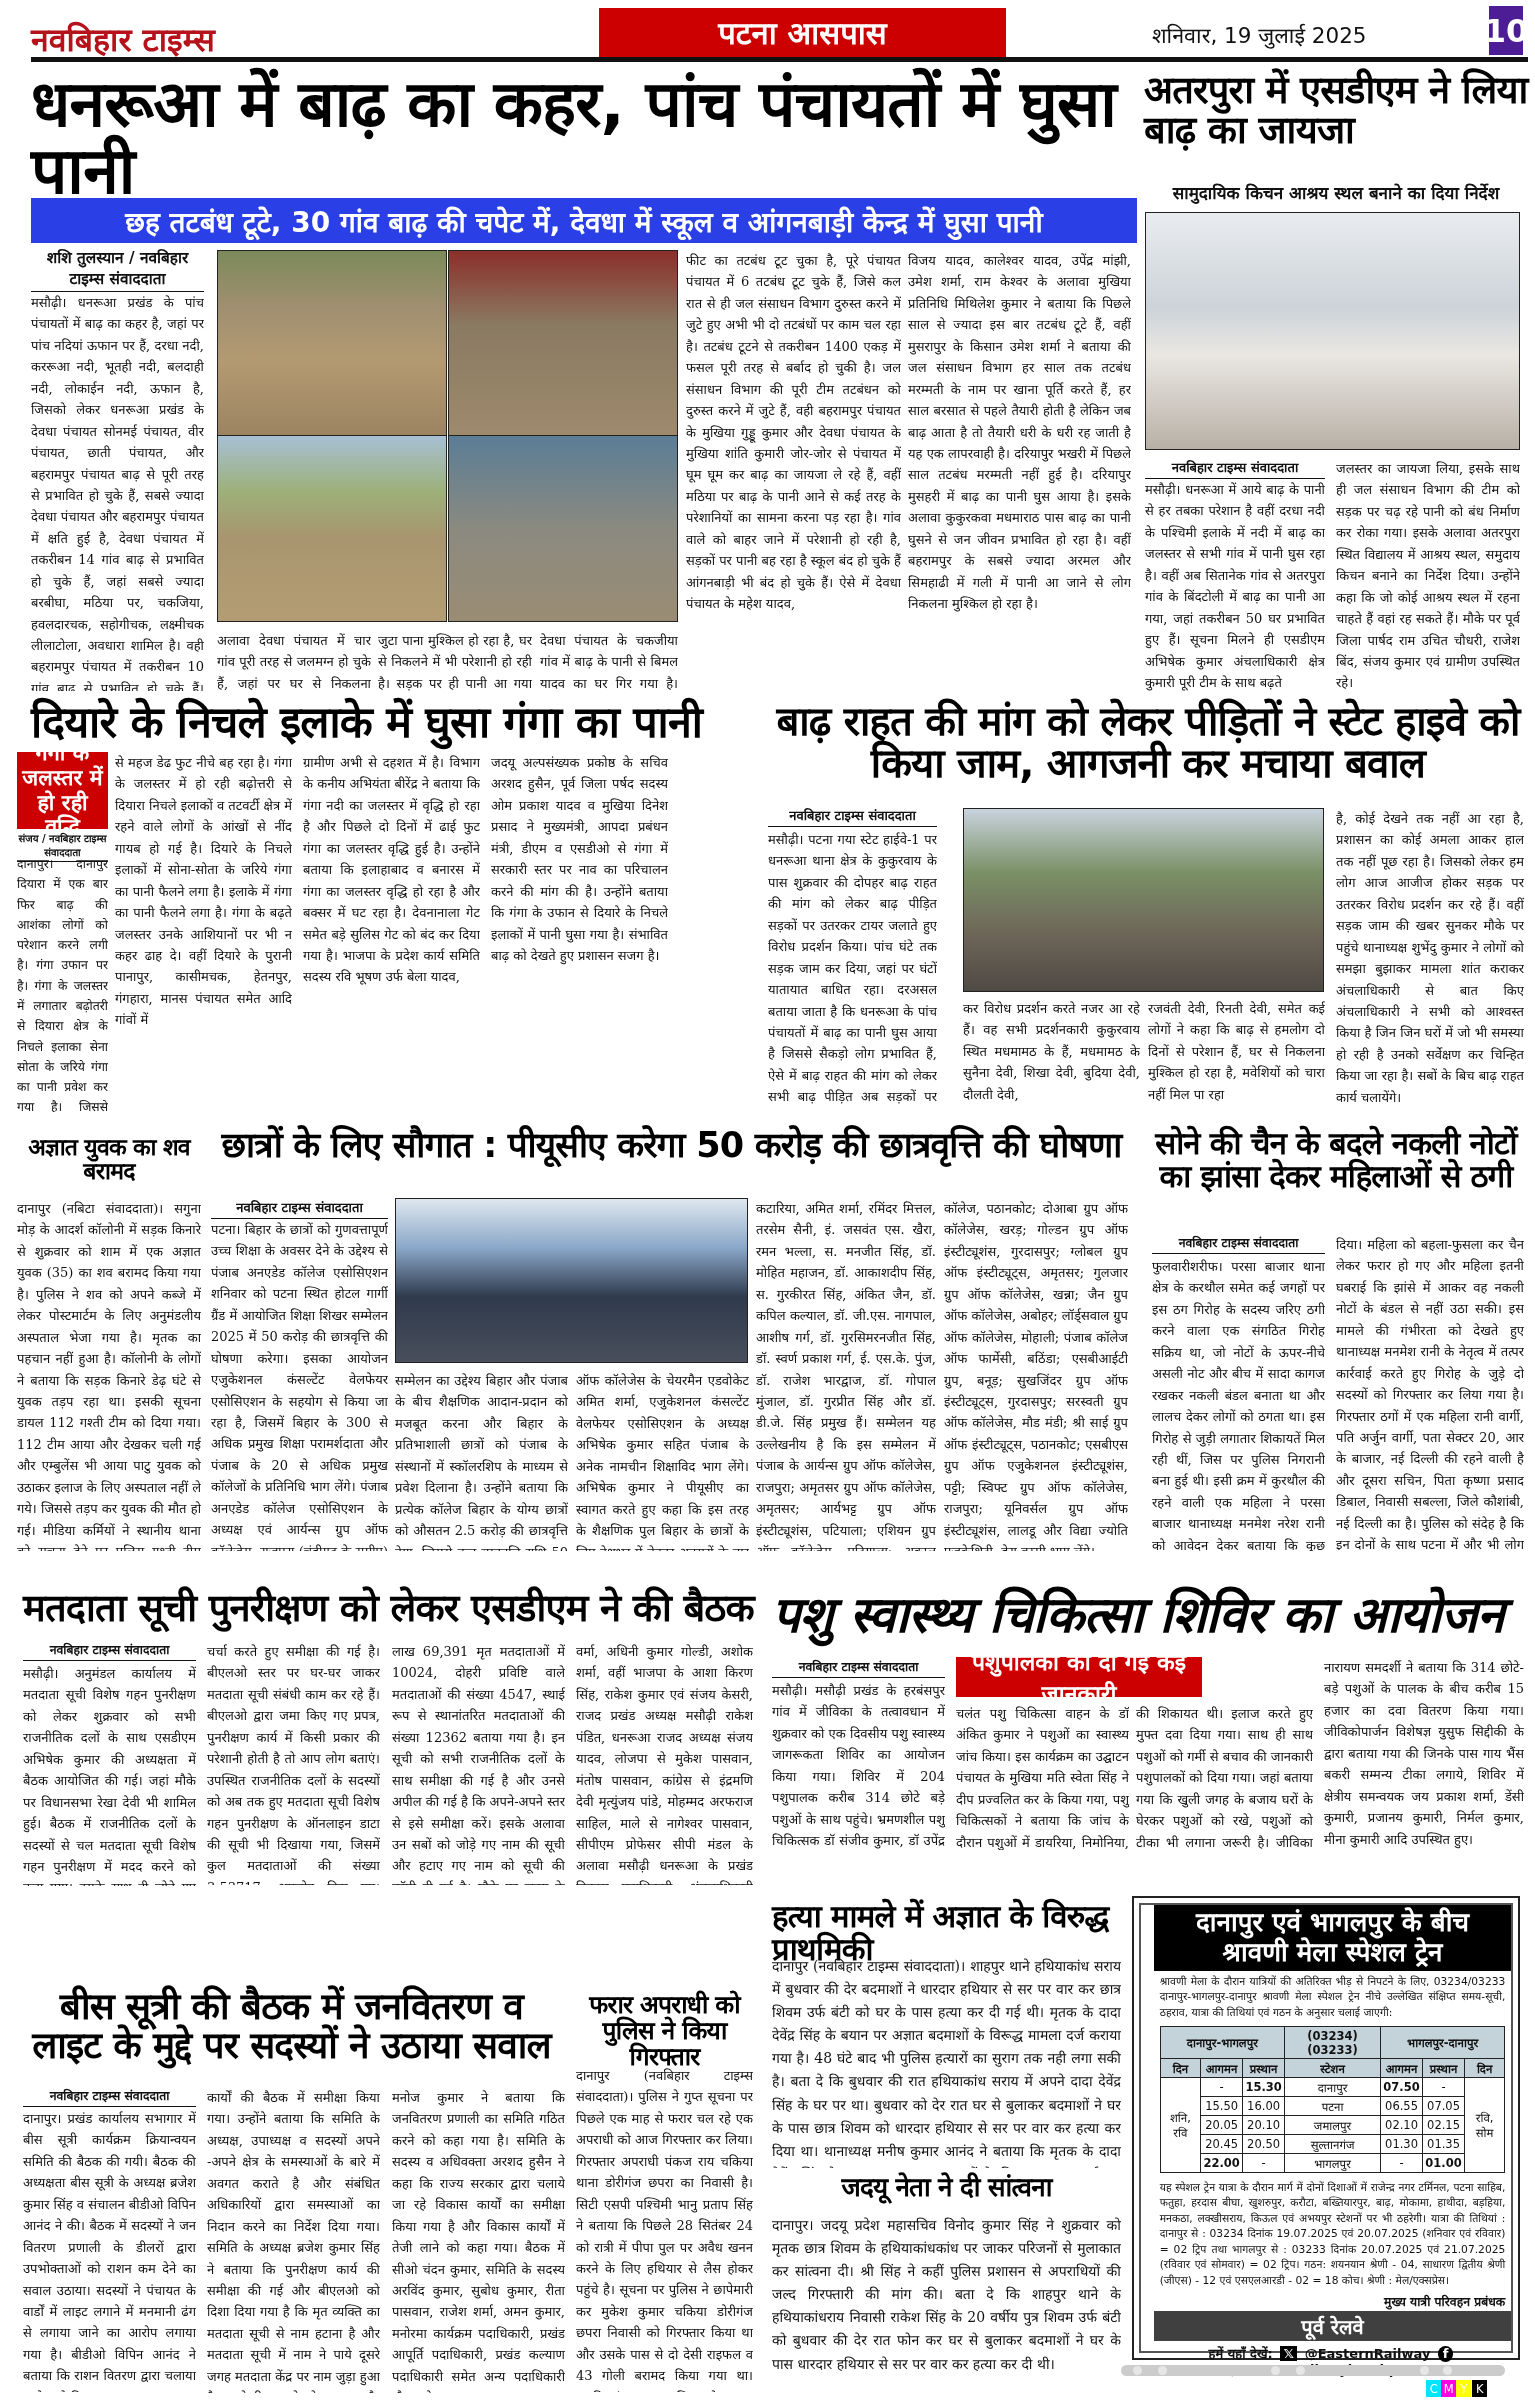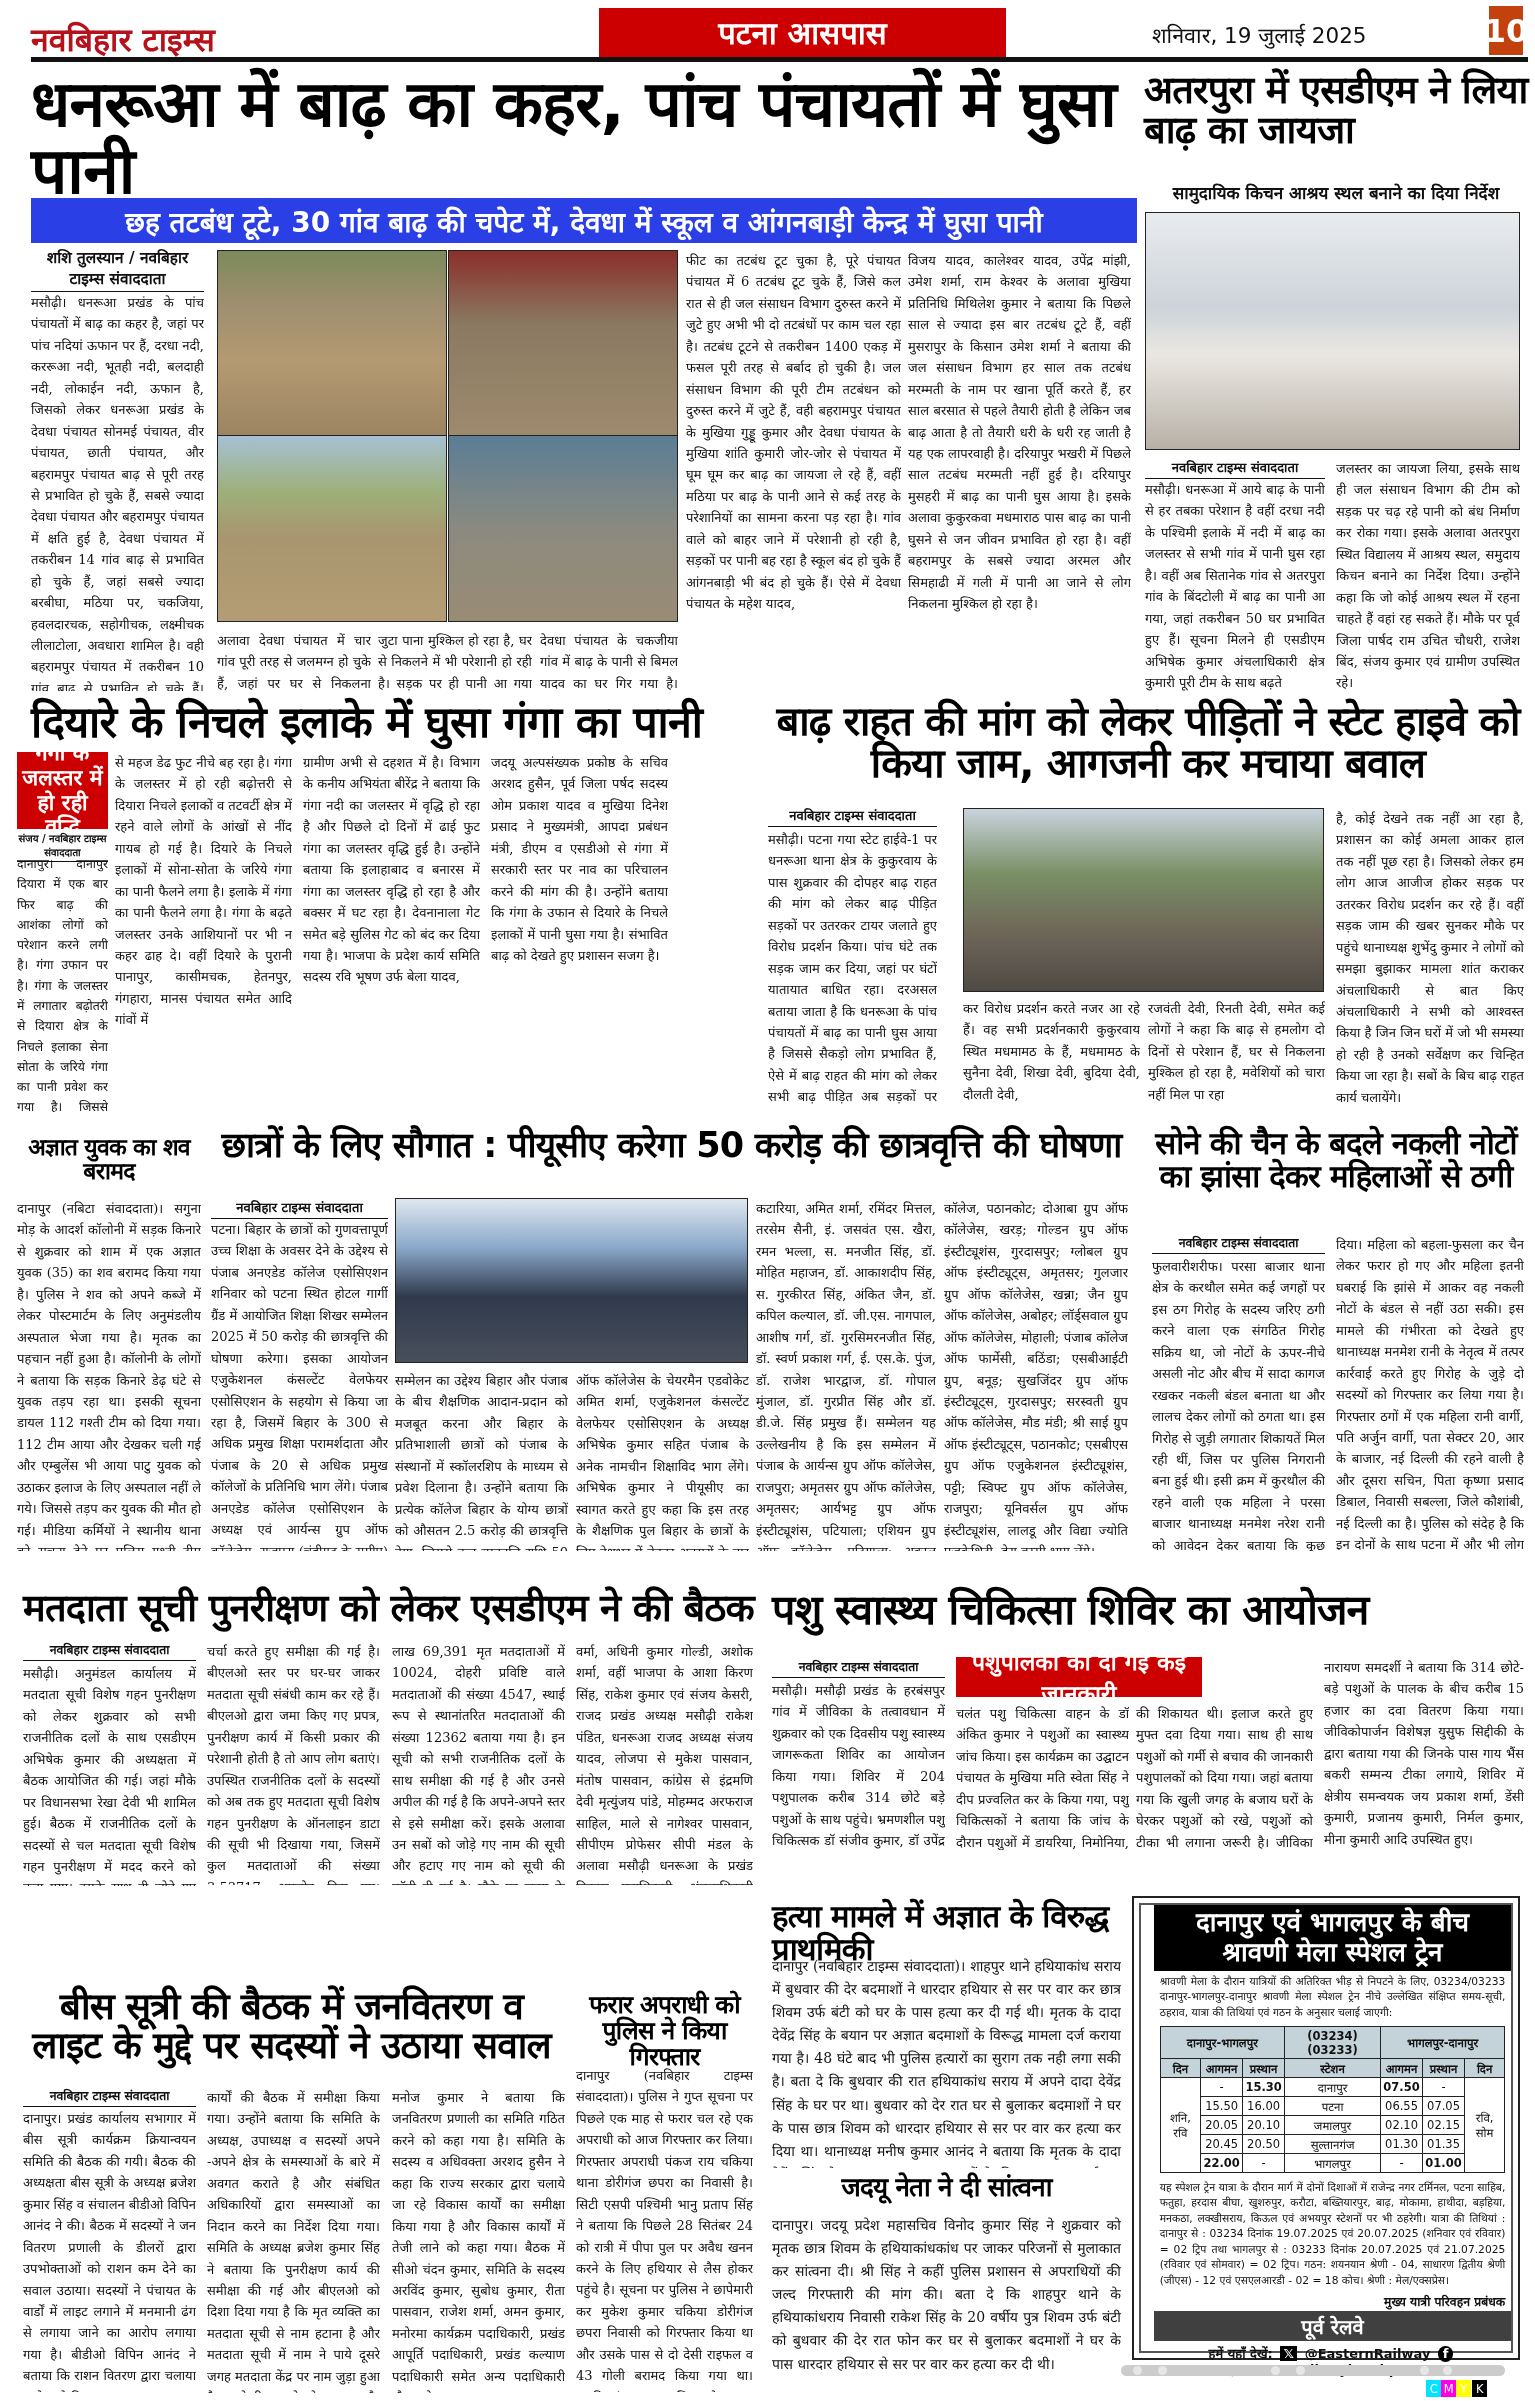--- a/index.html
+++ b/index.html
@@ -1,21 +1,21 @@
 <!DOCTYPE html>
 <html style="font-size:12.3px"><head>
 <meta charset="utf-8">
 <style>
   * { box-sizing: border-box; margin: 0; padding: 0; }
   body { width: 1535px; height: 2401px; background: #fff; font-family: "DejaVu Sans", sans-serif; color: #111; position: relative; overflow: hidden; }
   .abs { position: absolute; }
   .masthead-name { left: 31px; top: 17px; font-size: 32px; font-weight: bold; color: #b5121b; font-family: "DejaVu Serif", serif; }
   .section-box { left: 599px; top: 7.7px; width: 407px; height: 49px; background: #c00; color: #fff; font-size: 31px; font-weight: bold; display: flex; align-items: center; justify-content: center; }
   .dateline { left: 1152px; top: 20px; font-size: 21.5px; }
-  .pageno { left: 1489px; top: 6.1px; width: 34px; height: 49px; background: #c2410c; color: #fff; font-size: 32px; font-weight: bold; display: flex; align-items: center; justify-content: center; }
+  .pageno { left: 1489px; top: 6.1px; width: 34px; height: 49px; background: #4c1d95; color: #fff; font-size: 32px; font-weight: bold; display: flex; align-items: center; justify-content: center; }
   .rule { left: 31px; top: 57px; width: 1497px; height: 4.6px; background: #111; }
   .headline { font-weight: bold; line-height: 1.05; color: #000; letter-spacing: -0.8px; }
   .h-main { left: 31px; top: 71px; width: 1106px; font-size: 64px; }
   .h-side { left: 1144px; top: 71px; width: 384px; font-size: 38px; text-align: left; }
   .side-sub { left: 1144px; top: 181px; width: 384px; font-size: 17px; text-align: center; font-weight: bold; }
   .blue-bar { left: 31px; top: 198px; width: 1106px; height: 45px; background: #2a3fe6; color: #fff; font-size: 28px; font-weight: bold; display: flex; align-items: center; justify-content: center; }
   .byline { font-size: 15.4px; font-weight: bold; text-align: center; border-bottom: 1.5px solid #111; padding-bottom: 2.3px; }
   .col { font-size: 13px; line-height: 1.65; text-align: justify; color: #111; overflow: hidden; font-family: "DejaVu Serif", serif; }
   .photo { border: 1.5px solid #222; overflow: hidden; }
   .p-flood1 { background: linear-gradient(180deg,#7c8a5a 0%,#a08f70 30%,#b39a72 60%,#9c8462 100%); }
@@ -103,21 +103,21 @@
 <div class="abs col" style="left:1152px;top:1256px;width:173px;height:295px;">फुलवारीशरीफ। परसा बाजार थाना क्षेत्र के करथौल समेत कई जगहों पर इस ठग गिरोह के सदस्य जरिए ठगी करने वाला एक संगठित गिरोह सक्रिय था, जो नोटों के ऊपर-नीचे असली नोट और बीच में सादा कागज रखकर नकली बंडल बनाता था और लालच देकर लोगों को ठगता था। इस गिरोह से जुड़ी लगातार शिकायतें मिल रही थीं, जिस पर पुलिस निगरानी बना हुई थी। इसी क्रम में कुरथौल की रहने वाली एक महिला ने परसा बाजार थानाध्यक्ष मनमेश नरेश रानी को आवेदन देकर बताया कि कुछ अनजानी लोगों ने उन्हें उनके गले की सोने की चैन के बदले दुगना पैसा देने का लालच</div>
 <div class="abs col" style="left:1336px;top:1234px;width:188px;height:316px;">दिया। महिला को बहला-फुसला कर चैन लेकर फरार हो गए और महिला इतनी घबराई कि झांसे में आकर वह नकली नोटों के बंडल से नहीं उठा सकी। इस मामले की गंभीरता को देखते हुए थानाध्यक्ष मनमेश रानी के नेतृत्व में तत्पर कार्रवाई करते हुए गिरोह के जुड़े दो सदस्यों को गिरफ्तार कर लिया गया है। गिरफ्तार ठगों में एक महिला रानी वार्गी, पति अर्जुन वार्गी, पता सेक्टर 20, आर के बाजार, नई दिल्ली की रहने वाली है और दूसरा सचिन, पिता कृष्णा प्रसाद डिबाल, निवासी सबल्ला, जिले कौशांबी, नई दिल्ली का है। पुलिस को संदेह है कि इन दोनों के साथ पटना में और भी लोग सक्रिय हैं, जो इस ठगी गिरोह का हिस्सा हैं।</div>
 
 <div class="abs headline" style="left:23px;top:1589px;width:745px;font-size:38px;">मतदाता सूची पुनरीक्षण को लेकर एसडीएम ने की बैठक</div>
 <div class="abs byline" style="left:23px;top:1641px;width:173px;font-size:12.3px;">नवबिहार टाइम्स संवाददाता</div>
 <div class="abs col" style="left:23px;top:1663px;width:173px;height:223px;">मसौढ़ी। अनुमंडल कार्यालय में मतदाता सूची विशेष गहन पुनरीक्षण को लेकर शुक्रवार को सभी राजनीतिक दलों के साथ एसडीएम अभिषेक कुमार की अध्यक्षता में बैठक आयोजित की गई। जहां मौके पर विधानसभा रेखा देवी भी शामिल हुई। बैठक में राजनीतिक दलों के सदस्यों से चल मतदाता सूची विशेष गहन पुनरीक्षण में मदद करने को कहा गया। इसके साथ ही जोड़े गए सभी नाम, मृत मतदाताओं की सूची, दोहरी प्रविष्टि आदि पर</div>
 <div class="abs col" style="left:207px;top:1641px;width:173px;height:244px;">चर्चा करते हुए समीक्षा की गई है। बीएलओ स्तर पर घर-घर जाकर मतदाता सूची संबंधी काम कर रहे हैं। बीएलओ द्वारा जमा किए गए प्रपत्र, पुनरीक्षण कार्य में किसी प्रकार की परेशानी होती है तो आप लोग बताएं। उपस्थित राजनीतिक दलों के सदस्यों को अब तक हुए मतदाता सूची विशेष गहन पुनरीक्षण के ऑनलाइन डाटा की सूची भी दिखाया गया, जिसमें कुल मतदाताओं की संख्या 3,53717, अपलोड किए गए। मतदाताओं में 2</div>
 <div class="abs col" style="left:392px;top:1641px;width:173px;height:244px;">लाख 69,391 मृत मतदाताओं में 10024, दोहरी प्रविष्टि वाले मतदाताओं की संख्या 4547, स्थाई रूप से स्थानांतरित मतदाताओं की संख्या 12362 बताया गया है। इन सूची को सभी राजनीतिक दलों के साथ समीक्षा की गई है और उनसे अपील की गई है कि अपने-अपने स्तर से इसे समीक्षा करें। इसके अलावा उन सबों को जोड़े गए नाम की सूची और हटाए गए नाम को सूची की कॉपी दी गई है। मौके पर जदयू के ग्रामीण प्रखंड अध्यक्ष सुनील कुमार</div>
 <div class="abs col" style="left:576px;top:1641px;width:177px;height:244px;">वर्मा, अधिनी कुमार गोल्डी, अशोक शर्मा, वहीं भाजपा के आशा किरण सिंह, राकेश कुमार एवं संजय केसरी, राजद प्रखंड अध्यक्ष मसौढ़ी राकेश पंडित, धनरूआ राजद अध्यक्ष संजय यादव, लोजपा से मुकेश पासवान, मंतोष पासवान, कांग्रेस से इंद्रमणि देवी मृत्युंजय पांडे, मोहम्मद अरफराज साहिल, माले से नागेश्वर पासवान, सीपीएम प्रोफेसर सीपी मंडल के अलावा मसौढ़ी धनरूआ के प्रखंड विकास पदाधिकारी, अंचलाधिकारी उपस्थित रहे।</div>
 
-<div class="abs headline" style="left:772px;top:1589px;width:756px;font-size:41px;">पशु स्वास्थ्य चिकित्सा शिविर का आयोजन</div>
+<div class="abs headline" style="left:772px;top:1589px;width:756px;font-size:50px;font-style:italic;">पशु स्वास्थ्य चिकित्सा शिविर का आयोजन</div>
 <div class="abs byline" style="left:772px;top:1658px;width:173px;font-size:12.3px;">नवबिहार टाइम्स संवाददाता</div>
 <div class="abs col" style="left:772px;top:1680px;width:173px;height:170px;">मसौढ़ी। मसौढ़ी प्रखंड के हरबंसपुर गांव में जीविका के तत्वावधान में शुक्रवार को एक दिवसीय पशु स्वास्थ्य जागरूकता शिविर का आयोजन किया गया। शिविर में 204 पशुपालक करीब 314 छोटे बड़े पशुओं के साथ पहुंचे। भ्रमणशील पशु चिकित्सक डॉ संजीव कुमार, डॉ उपेंद्र कुमार, जीविका के डा0 रौशन कुमार,</div>
 <div class="abs red-box" style="left:956px;top:1657px;width:246px;height:40px;font-size:23px;">पशुपालकों को दी गई कई जानकारी</div>
 <div class="abs col" style="left:956px;top:1703px;width:173px;height:147px;">चलंत पशु चिकित्सा वाहन के डॉ अंकित कुमार ने पशुओं का स्वास्थ्य जांच किया। इस कार्यक्रम का उद्घाटन पंचायत के मुखिया मति स्वेता सिंह ने दीप प्रज्वलित कर के किया गया, पशु चिकित्सकों ने बताया कि जांच के दौरान पशुओं में डायरिया, निमोनिया, बांझपन आदि बिमारी</div>
 <div class="abs col" style="left:1136px;top:1703px;width:177px;height:147px;">की शिकायत थी। इलाज करते हुए मुफ्त दवा दिया गया। साथ ही साथ पशुओं को गर्मी से बचाव की जानकारी पशुपालकों को दिया गया। जहां बताया गया कि खुली जगह के बजाय घरों के घेरकर पशुओं को रखे, पशुओं को टीका भी लगाना जरूरी है। जीविका प्रखंड परियोजना प्रबंधक पदाधिकारी दिग्विजय</div>
 <div class="abs col" style="left:1324px;top:1657px;width:200px;height:193px;">नारायण समदर्शी ने बताया कि 314 छोटे-बड़े पशुओं के पालक के बीच करीब 15 हजार का दवा वितरण किया गया। जीविकोपार्जन विशेषज्ञ युसुफ सिद्दीकी के द्वारा बताया गया की जिनके पास गाय भैंस बकरी सम्मन्य टीका लगाये, शिविर में क्षेत्रीय समन्वयक जय प्रकाश शर्मा, डेंसी कुमारी, प्रजानय कुमारी, निर्मल कुमार, मीना कुमारी आदि उपस्थित हुए।</div>
 
 <div class="abs headline" style="left:23px;top:1988px;width:537px;font-size:37px;text-align:center;">बीस सूत्री की बैठक में जनवितरण व लाइट के मुद्दे पर सदस्यों ने उठाया सवाल</div>
 <div class="abs byline" style="left:23px;top:2087px;width:173px;font-size:12.3px;">नवबिहार टाइम्स संवाददाता</div>
 <div class="abs col" style="left:23px;top:2108px;width:173px;height:284px;">दानापुर। प्रखंड कार्यालय सभागार में बीस सूत्री कार्यक्रम क्रियान्वयन समिति की बैठक की गयी। बैठक की अध्यक्षता बीस सूत्री के अध्यक्ष ब्रजेश कुमार सिंह व संचालन बीडीओ विपिन आनंद ने की। बैठक में सदस्यों ने जन वितरण प्रणाली के डीलरों द्वारा उपभोक्ताओं को राशन कम देने का सवाल उठाया। सदस्यों ने पंचायत के वार्डों में लाइट लगाने में मनमानी ढंग से लगाया जाने का आरोप लगाया गया है। बीडीओ विपिन आनंद ने बताया कि राशन वितरण द्वारा चलाया जाने वाले विकास</div>

